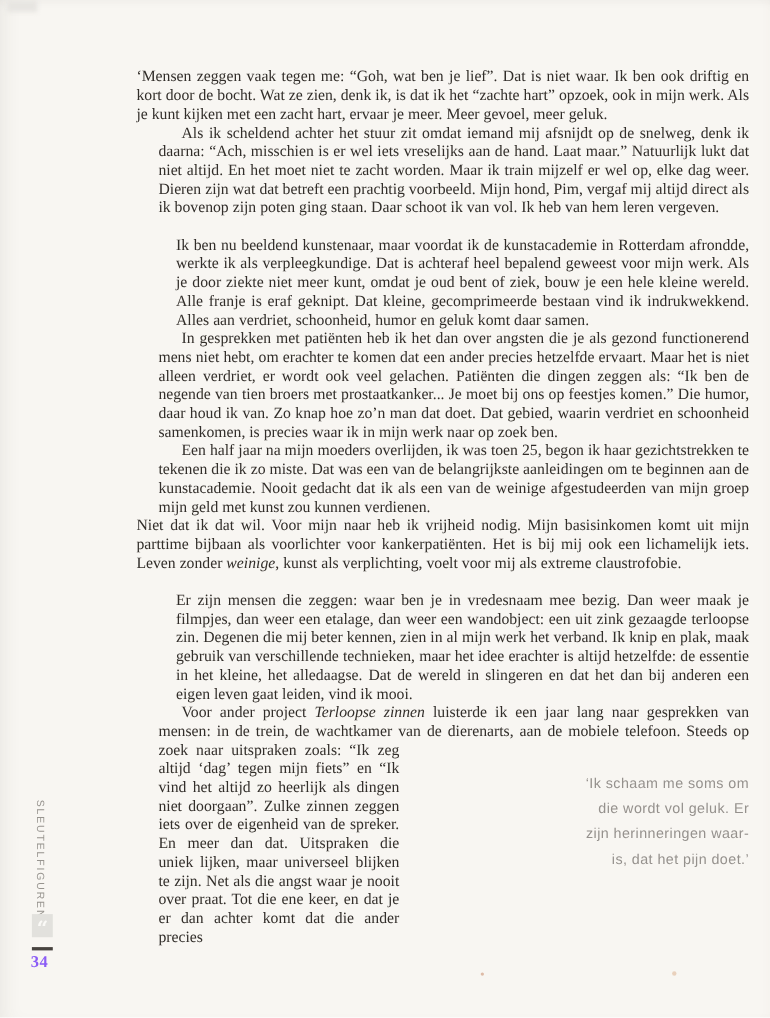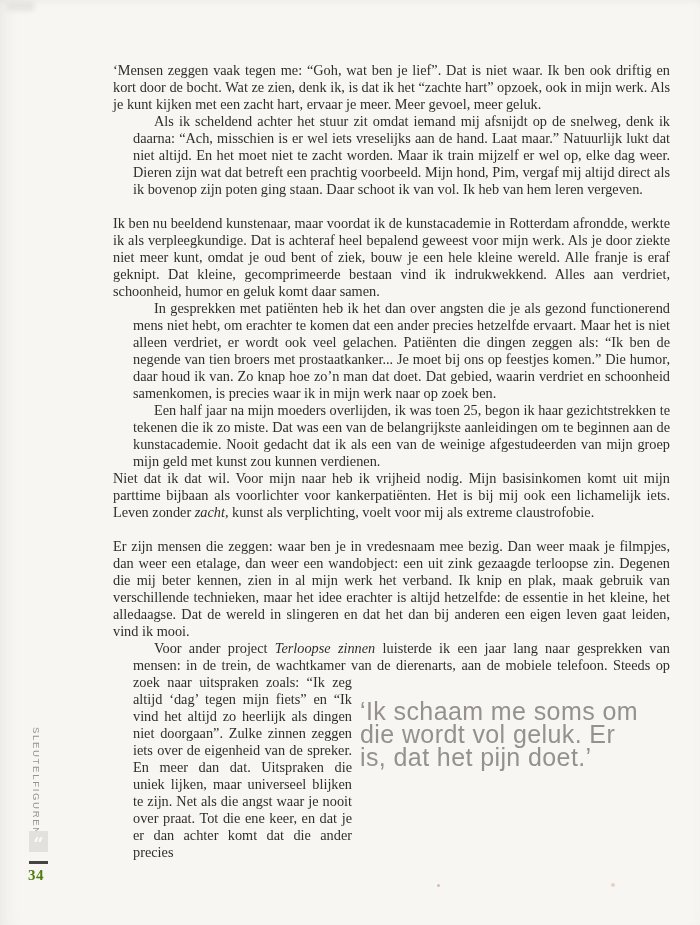--- a/index.html
+++ b/index.html
@@ -31,40 +31,40 @@
     background:#e2e1dd; overflow:hidden; text-align:center;
   }
   .quote-badge span {
     display:block; color:#fbfaf7; font-family:"DejaVu Serif", serif;
     font-weight:bold; font-size:18px; line-height:27px;
   }
   .pagenum-rule { position:absolute; left:29px; top:861px; width:19px; height:2.5px;
                   background:#47433f; }
   .pagenum { position:absolute; left:28px; top:867px;
              font-family:"Liberation Serif", serif; font-weight:bold;
-             font-size:15px; color:#4d7c0f; letter-spacing:.5px; }
+             font-size:15px; color:#8b5cf6; letter-spacing:.5px; }
 
   
   .content {
-    position:absolute; left:113px; top:62px; width:557px;
+    position:absolute; left:124px; top:62px; width:557px;
     font-size:14.3px; line-height:17px; color:#322e2a;
     text-align:justify; hyphens:auto; -webkit-hyphens:auto;
   }
   .content p { margin:0; }
   .content p.indent { text-indent:21px;margin-left:20px; }
-  .content p.gap { margin-top:17px; }
+  .content p.gap { margin-top:17px;margin-left:36px; }
   .content em { font-style:italic; }
 
   
   .pullquote {
     float:right; display:block; width:310px; height:158px; box-sizing:border-box;
     margin-left:8px; padding-top:26px;
-    text-align:left; text-indent:0;
+    text-align:right; text-indent:0;
     font-family:"Liberation Sans", sans-serif;
-    font-size:25px; line-height:23px; letter-spacing:.4px;
+    font-size:13px; line-height:23px; letter-spacing:.4px;
     color:#95918d;
   }
   .pq-line { display:block; }
 </style>
 </head>
 <body>
 
 <div class="page">
 
   <div class="smudge-tl"></div>
@@ -80,23 +80,24 @@
   <div class="pagenum-rule"></div>
   <div class="pagenum">34</div>
 
   <main class="content">
     <p class="para">‘Mensen zeggen vaak tegen me: “Goh, wat ben je lief”. Dat is niet waar. Ik ben ook driftig en kort door de bocht. Wat ze zien, denk ik, is dat ik het “zachte hart” opzoek, ook in mijn werk. Als je kunt kijken met een zacht hart, ervaar je meer. Meer gevoel, meer geluk.</p>
     <p class="indent">Als ik scheldend achter het stuur zit omdat iemand mij afsnijdt op de snelweg, denk ik daarna: “Ach, misschien is er wel iets vreselijks aan de hand. Laat maar.” Natuurlijk lukt dat niet altijd. En het moet niet te zacht worden. Maar ik train mijzelf er wel op, elke dag weer. Dieren zijn wat dat betreft een prachtig voorbeeld. Mijn hond, Pim, vergaf mij altijd direct als ik bovenop zijn poten ging staan. Daar schoot ik van vol. Ik heb van hem leren vergeven.</p>
 
     <p class="gap">Ik ben nu beeldend kunstenaar, maar voordat ik de kunstacademie in Rotterdam afrondde, werkte ik als verpleegkundige. Dat is achteraf heel bepalend geweest voor mijn werk. Als je door ziekte niet meer kunt, omdat je oud bent of ziek, bouw je een hele kleine wereld. Alle franje is eraf geknipt. Dat kleine, gecomprimeerde bestaan vind ik indrukwekkend. Alles aan verdriet, schoonheid, humor en geluk komt daar samen.</p>
     <p class="indent">In gesprekken met patiënten heb ik het dan over angsten die je als gezond functionerend mens niet hebt, om erachter te komen dat een ander precies hetzelfde ervaart. Maar het is niet alleen verdriet, er wordt ook veel gelachen. Patiënten die dingen zeggen als: “Ik ben de negende van tien broers met prostaatkanker... Je moet bij ons op feestjes komen.” Die humor, daar houd ik van. Zo knap hoe zo’n man dat doet. Dat gebied, waarin verdriet en schoonheid samenkomen, is precies waar ik in mijn werk naar op zoek ben.</p>
     <p class="indent">Een half jaar na mijn moeders overlijden, ik was toen 25, begon ik haar gezichtstrekken te tekenen die ik zo miste. Dat was een van de belangrijkste aanleidingen om te beginnen aan de kunstacademie. Nooit gedacht dat ik als een van de weinige afgestudeerden van mijn groep mijn geld met kunst zou kunnen verdienen.</p>
-    <p><span>Niet dat ik dat wil. Voor mijn naar heb ik vrijheid nodig. Mijn basisinkomen komt uit mijn parttime bijbaan als voorlichter voor kankerpatiënten. Het is bij mij ook een lichamelijk iets. Leven zonder </span><em>zacht</em><span>, kunst als verplichting, voelt voor mij als extreme claustrofobie.</span></p>
+    <p><span>Niet dat ik dat wil. Voor mijn naar heb ik vrijheid nodig. Mijn basisinkomen komt uit mijn parttime bijbaan als voorlichter voor kankerpatiënten. Het is bij mij ook een lichamelijk iets. Leven zonder </span><em>weinige</em><span>, kunst als verplichting, voelt voor mij als extreme claustrofobie.</span></p>
 
     <p class="gap">Er zijn mensen die zeggen: waar ben je in vredesnaam mee bezig. Dan weer maak je filmpjes, dan weer een etalage, dan weer een wandobject: een uit zink gezaagde terloopse zin. Degenen die mij beter kennen, zien in al mijn werk het verband. Ik knip en plak, maak gebruik van verschillende technieken, maar het idee erachter is altijd hetzelfde: de essentie in het kleine, het alledaagse. Dat de wereld in slingeren en dat het dan bij anderen een eigen leven gaat leiden, vind ik mooi.</p>
     <p class="indent"><span>Voor ander project </span><em>Terloopse zinnen</em><span> luisterde ik een jaar lang naar gesprekken van mensen: in de trein, de wachtkamer van de dierenarts, aan de mobiele telefoon. Steeds op </span><span class="pullquote">
           <span class="pq-line">‘Ik schaam me soms om</span>
           <span class="pq-line">die wordt vol geluk. Er</span>
+          <span class="pq-line">zijn herinneringen waar-</span>
           <span class="pq-line">is, dat het pijn doet.’</span>
         </span><span>zoek naar uitspraken zoals: “Ik zeg altijd ‘dag’ tegen mijn fiets” en “Ik vind het altijd zo heerlijk als dingen niet doorgaan”. Zulke zinnen zeggen iets over de eigenheid van de spreker. En meer dan dat. Uitspraken die uniek lijken, maar universeel blijken te zijn. Net als die angst waar je nooit over praat. Tot die ene keer, en dat je er dan achter komt dat die ander precies</span></p>
   </main>
 
 </div>
 
 </body></html>

